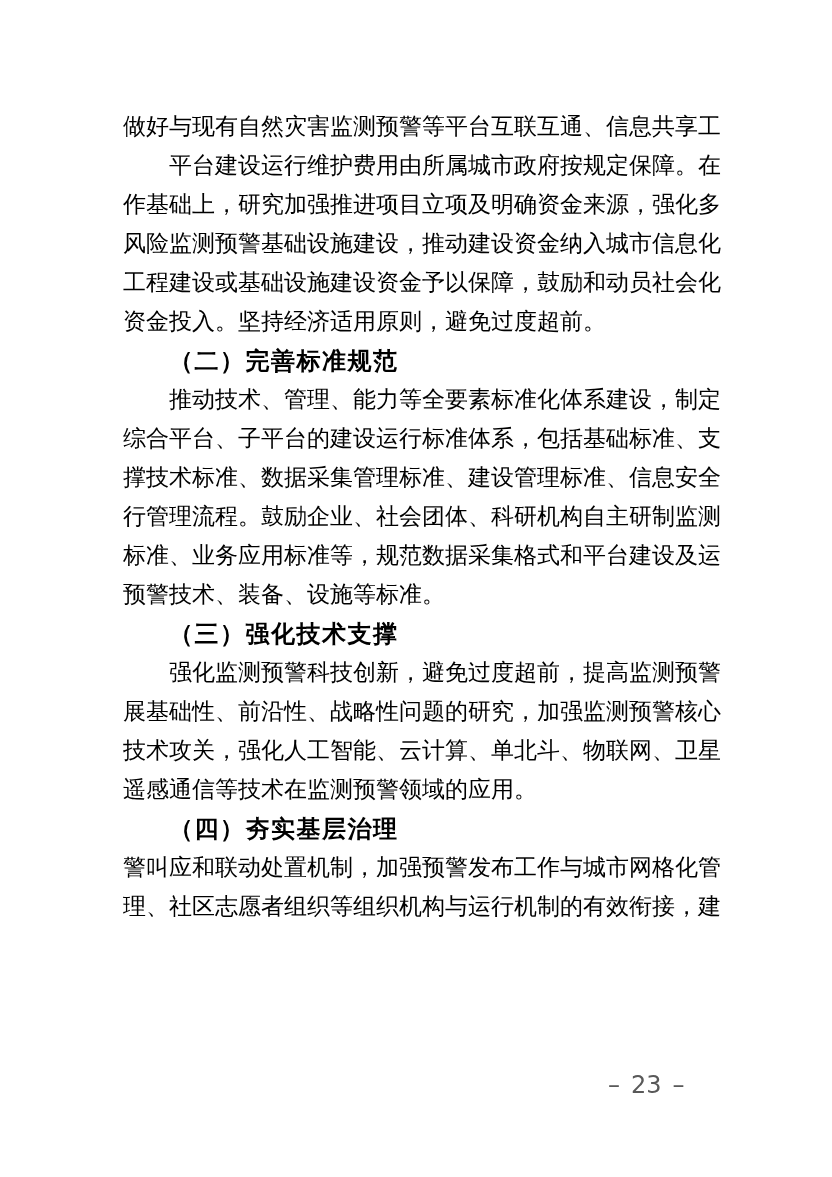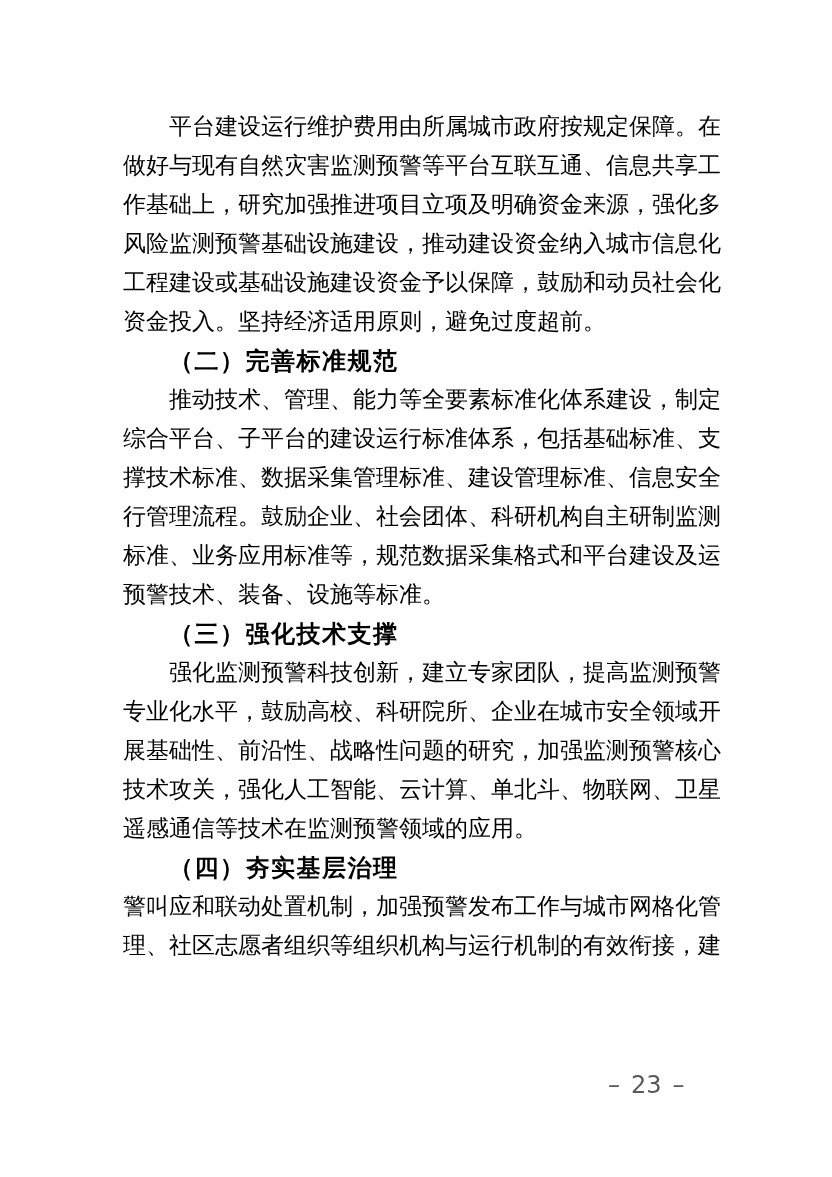--- a/index.html
+++ b/index.html
@@ -50,40 +50,39 @@
     font-size: 24px;
     font-family: "DejaVu Sans", "Liberation Sans", sans-serif;
   }
 </style>
 </head>
 <body>
 
 <div class="page">
   <main class="content">
 
+    <div class="line">做好与现有自然灾害监测预警等平台互联互通、信息共享工</div>
     <div class="line first">平台建设运行维护费用由所属城市政府按规定保障。在</div>
-    <div class="line">做好与现有自然灾害监测预警等平台互联互通、信息共享工</div>
     <div class="line">作基础上，研究加强推进项目立项及明确资金来源，强化多</div>
     <div class="line">风险监测预警基础设施建设，推动建设资金纳入城市信息化</div>
     <div class="line">工程建设或基础设施建设资金予以保障，鼓励和动员社会化</div>
     <div class="line end">资金投入。坚持经济适用原则，避免过度超前。</div>
 
     <div class="line heading">（二）完善标准规范</div>
 
     <div class="line first">推动技术、管理、能力等全要素标准化体系建设，制定</div>
     <div class="line">综合平台、子平台的建设运行标准体系，包括基础标准、支</div>
     <div class="line">撑技术标准、数据采集管理标准、建设管理标准、信息安全</div>
     <div class="line">行管理流程。鼓励企业、社会团体、科研机构自主研制监测</div>
     <div class="line">标准、业务应用标准等，规范数据采集格式和平台建设及运</div>
     <div class="line end">预警技术、装备、设施等标准。</div>
 
     <div class="line heading">（三）强化技术支撑</div>
 
-    <div class="line first">强化监测预警科技创新，建立专家团队，提高监测预警</div>
-    <div class="line">专业化水平，鼓励高校、科研院所、企业在城市安全领域开</div>
+    <div class="line first">强化监测预警科技创新，避免过度超前，提高监测预警</div>
     <div class="line">展基础性、前沿性、战略性问题的研究，加强监测预警核心</div>
     <div class="line">技术攻关，强化人工智能、云计算、单北斗、物联网、卫星</div>
     <div class="line end">遥感通信等技术在监测预警领域的应用。</div>
 
     <div class="line heading">（四）夯实基层治理</div>
 
     <div class="line">警叫应和联动处置机制，加强预警发布工作与城市网格化管</div>
     <div class="line">理、社区志愿者组织等组织机构与运行机制的有效衔接，建</div>
 
   </main>

